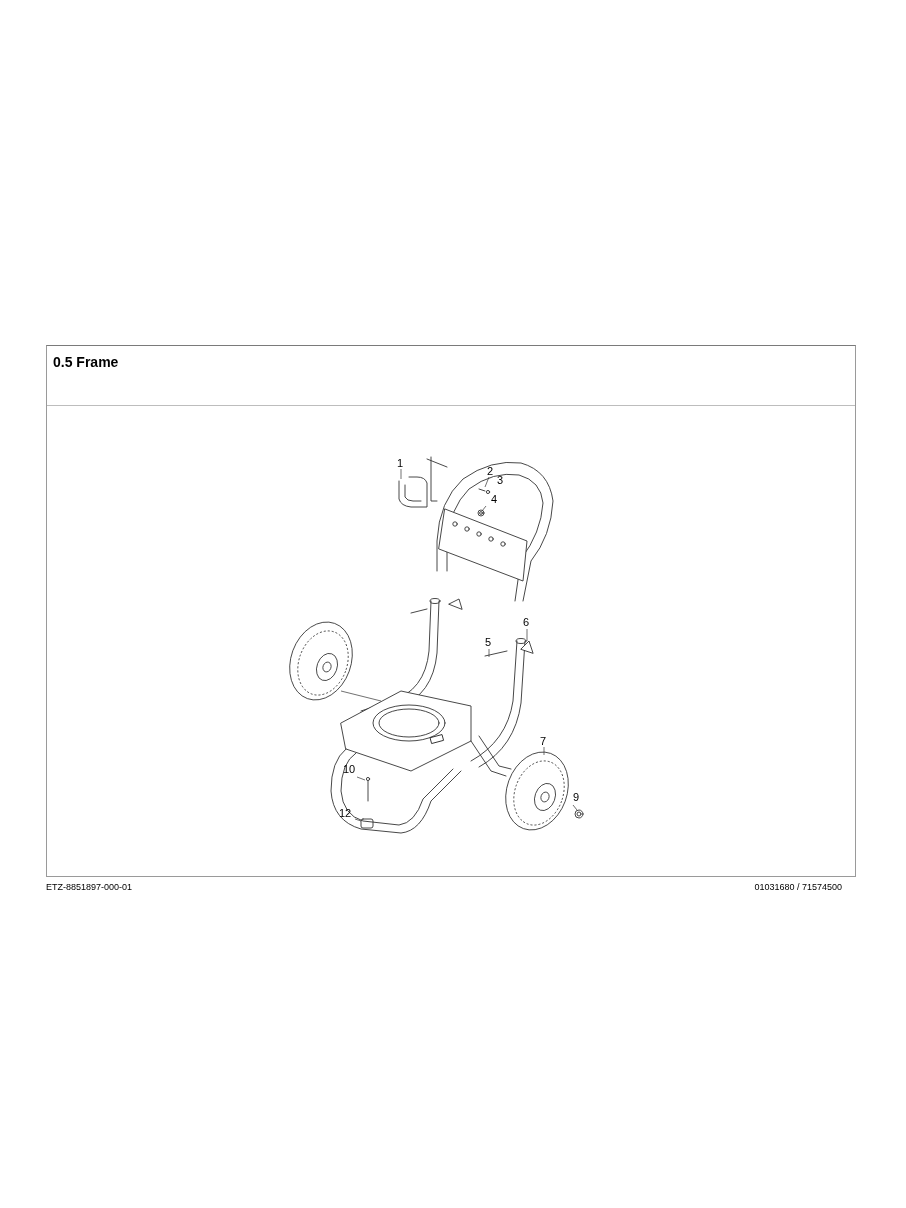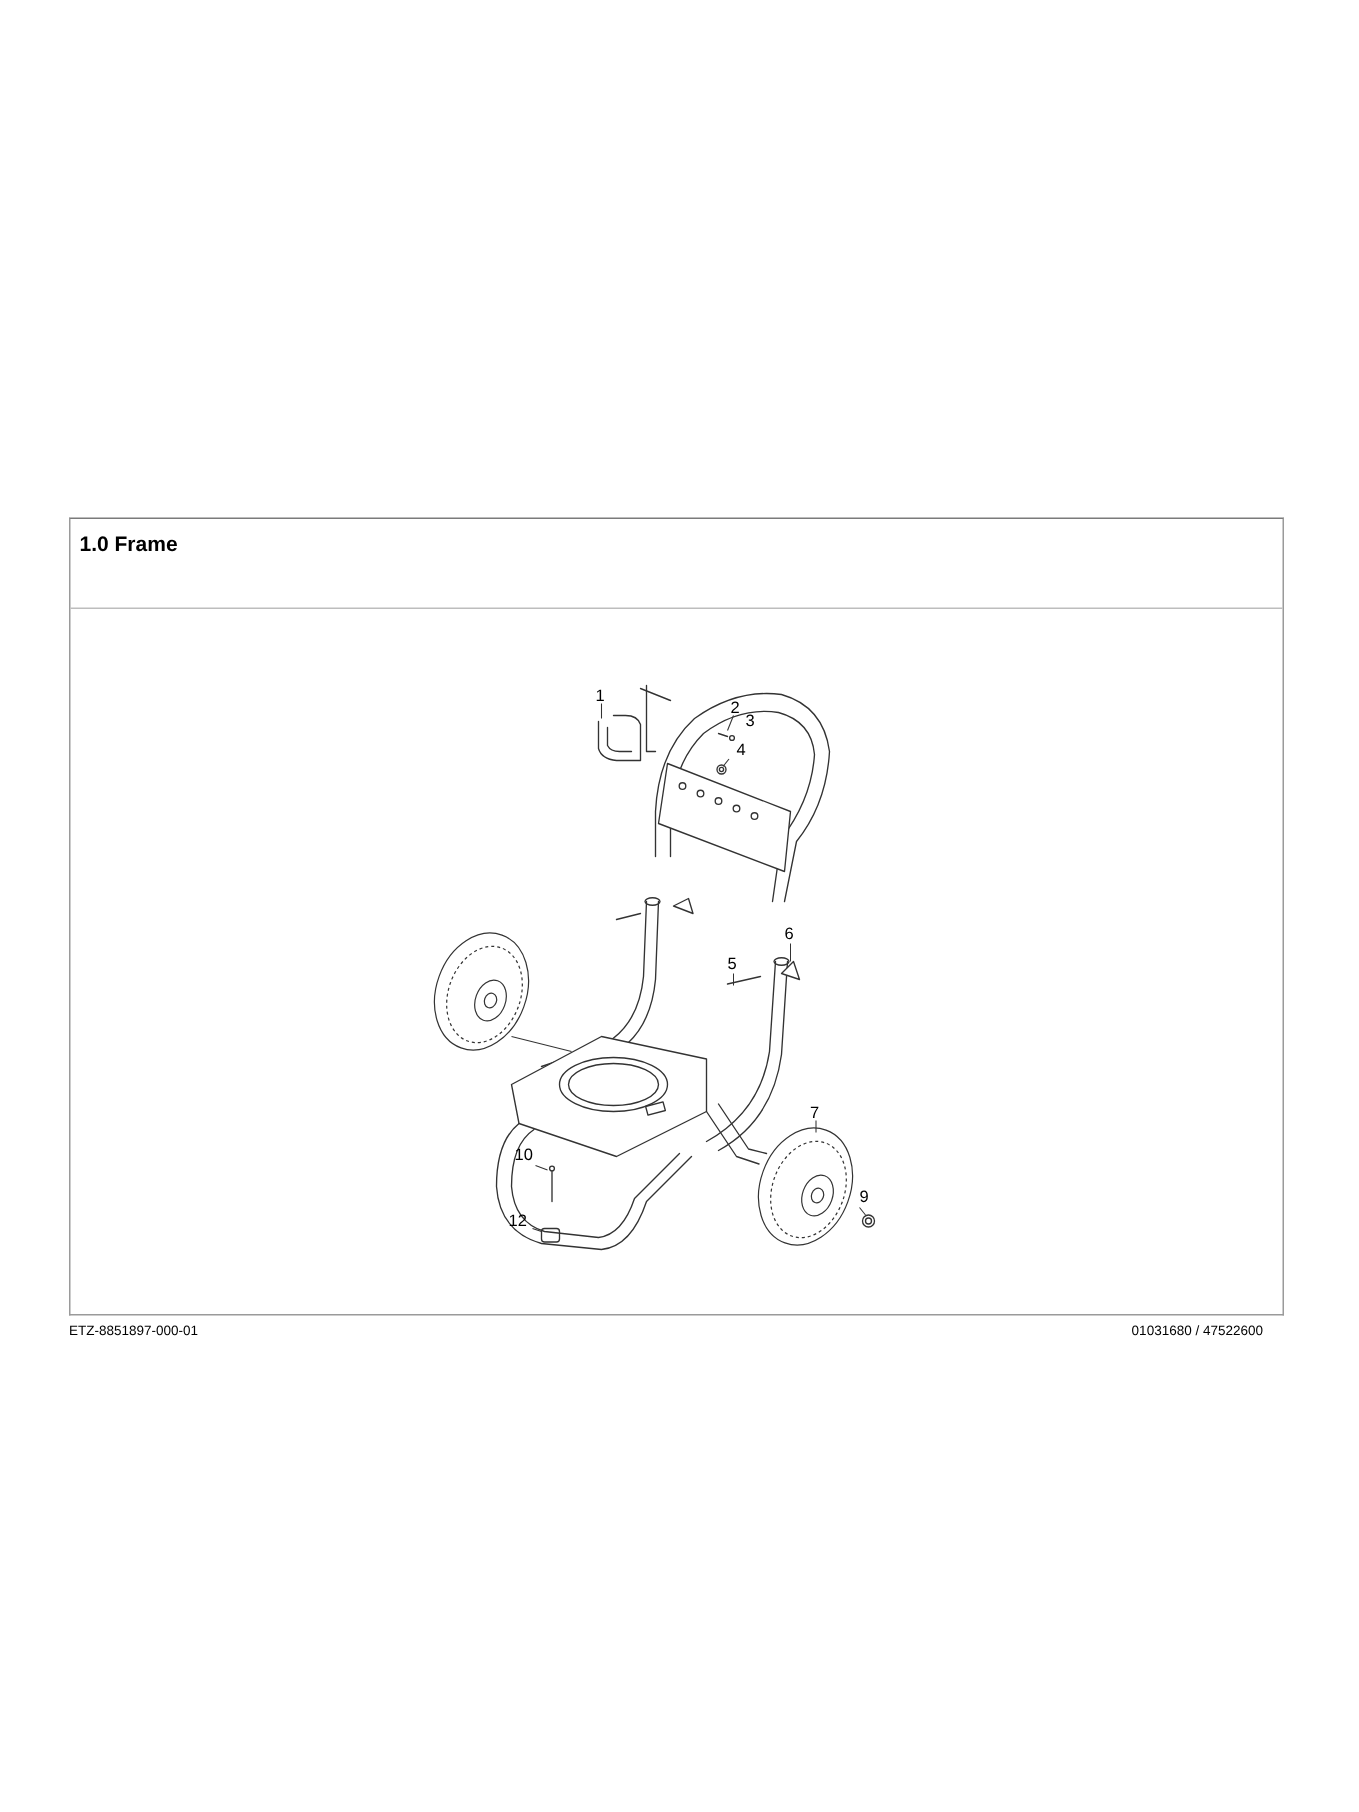--- a/index.html
+++ b/index.html
@@ -11,21 +11,21 @@
   .diagram svg { position:absolute; left:0; top:0; }
   .footer-left { position:absolute; left:46px; top:882px; font-size:9px; }
   .footer-right { position:absolute; right:64px; top:882px; font-size:9px; }
   .callout { font-family:"Liberation Sans", sans-serif; font-size:11px; fill:#000; }
 </style>
 </head>
 <body>
 
 <div class="frame-box">
   <div class="header">
-    <div class="title">1.0 Frame</div>
+    <div class="title">0.5 Frame</div>
   </div>
   <div class="diagram">
     <svg width="808" height="470" viewBox="46 405 808 470" xmlns="http://www.w3.org/2000/svg">
       <g fill="none" stroke="#333" stroke-width="0.9" stroke-linejoin="round" stroke-linecap="round">
 
         <path d="M436 570 L436 540 Q438 500 462 478 Q490 458 520 462 Q548 470 552 500 Q550 535 530 560 L522 600"></path>
         <path d="M446 570 L446 542 Q448 508 468 488 Q492 470 518 474 Q540 480 542 502 Q540 532 520 558 L514 600"></path>
 
         <path d="M444 508 L526 540 L522 580 L438 548 Z" fill="#fff"></path>
         <circle cx="454" cy="523" r="2.2"></circle>
@@ -111,13 +111,13 @@
       <text class="callout" x="522" y="625">6</text>
       <text class="callout" x="539" y="744">7</text>
       <text class="callout" x="572" y="800">9</text>
       <text class="callout" x="342" y="772">10</text>
       <text class="callout" x="338" y="816">12</text>
     </svg>
   </div>
 </div>
 
 <div class="footer-left">ETZ-8851897-000-01</div>
-<div class="footer-right">01031680 / 47522600</div>
+<div class="footer-right">01031680 / 71574500</div>
 
 </body></html>

